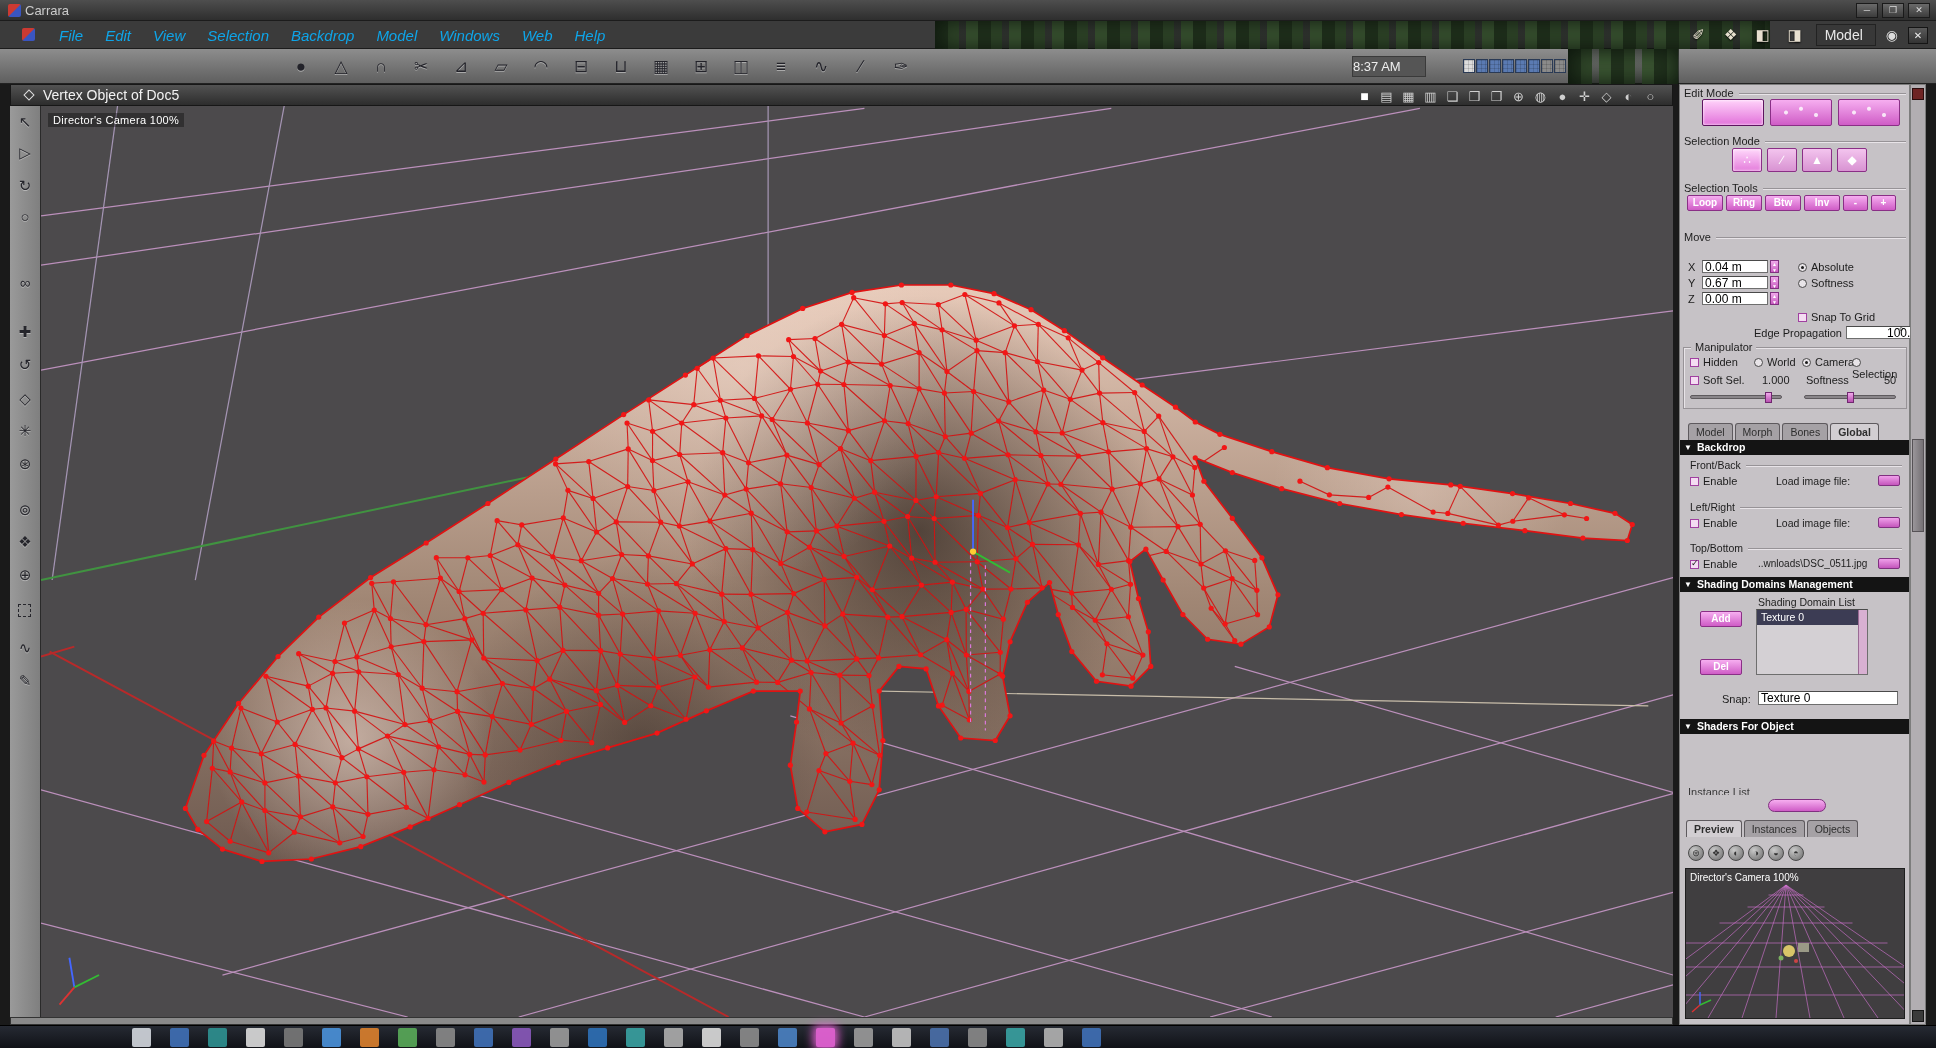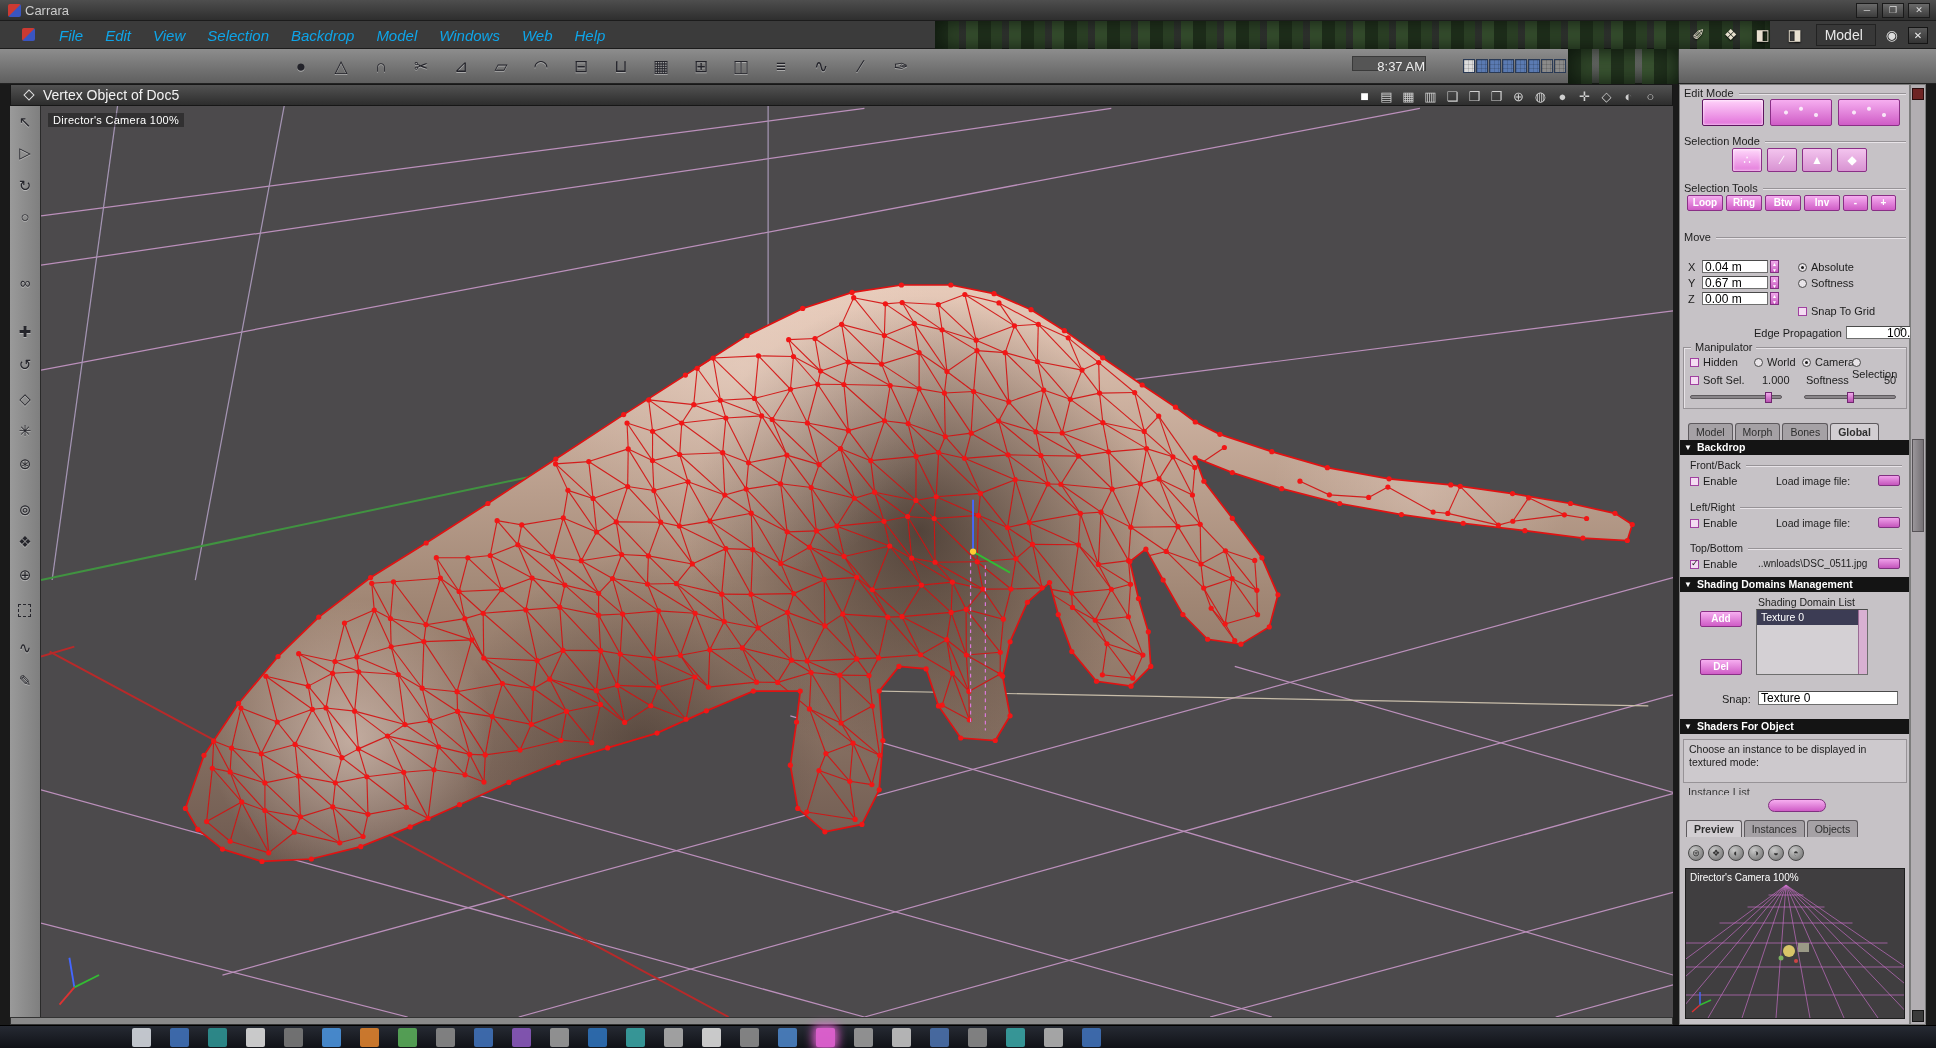--- a/index.html
+++ b/index.html
@@ -28,22 +28,22 @@
   .mri { color:#e8e0d0; font-size:15px; text-shadow:0 1px 2px #000; width:22px; text-align:center; }
   .modechip { color:#e8e8e8; font-size:14px; padding:2px 12px 2px 8px; background:#383838; border:1px solid #222; }
   .eyebtn { color:#ddd; font-size:14px; }
   .closebtn { width:20px; height:17px; background:linear-gradient(#5a5a5a,#333); border:1px solid #151515; color:#eee; font-size:10px; text-align:center; line-height:15px; }
 
   .toolbar { position:absolute; left:0; top:49px; width:1936px; height:35px;
     background:linear-gradient(#8d8d8d,#5f5f5f); border-bottom:1px solid #222; }
   .tbicons { position:absolute; left:288px; top:0; height:35px; display:flex; align-items:center; gap:14px; }
   .tool-icon { width:26px; height:26px; color:#23232a; font-size:17px; text-align:center; line-height:26px;
     text-shadow:0 1px 0 #aaa; }
-  .clock { position:absolute; left:1352px; top:7px; width:74px; height:15px; background:#555;
-    border:1px solid #3a3a3a; color:#eee; font-size:13px; text-align:right; line-height:19px; }
+  .clock { position:absolute; left:1352px; top:7px; width:74px; height:21px; background:#555;
+    border:1px solid #3a3a3a; color:#eee; font-size:13px; text-align:left; line-height:19px; }
   .tbsquares { position:absolute; left:1463px; top:10px; display:flex; }
   .tbsq { width:12px; height:14px; margin-right:1px; border:1px solid #2a3a55;
     background-image:linear-gradient(#00000022 1px,transparent 1px),linear-gradient(90deg,#00000022 1px,transparent 1px);
     background-size:4px 4px; }
 
   .docbar { position:absolute; left:10px; top:84px; width:1663px; height:22px;
     background:linear-gradient(#525252,#2d2d2d); border:1px solid #171717; display:flex; align-items:center; }
   .diamond { width:8px; height:8px; border:1px solid #ddd; transform:rotate(45deg); margin:0 10px 0 14px; }
   .doctitle { color:#f2f2f2; font-size:14px; }
   .docicons { position:absolute; right:14px; top:0; height:22px; display:flex; align-items:center; gap:7px; }
@@ -1655,21 +1655,21 @@
     <span class="spin" style="top:175px;left:90px">▲<br>▼</span>
     <span style="position:absolute;top:192px;left:8px">Y</span>
     <input class="fld" style="position: absolute; top: 191px; left: 22px; width: 66px;" value="0.67 m">
     <span class="spin" style="top:191px;left:90px">▲<br>▼</span>
     <span style="position:absolute;top:208px;left:8px">Z</span>
     <input class="fld" style="position: absolute; top: 207px; left: 22px; width: 66px;" value="0.00 m">
     <span class="spin" style="top:207px;left:90px">▲<br>▼</span>
 
     <span style="position:absolute;top:176px;left:118px"><span class="radio checked"></span><span>Absolute</span></span>
     <span style="position:absolute;top:192px;left:118px"><span class="radio"></span><span>Softness</span></span>
-    <span style="position:absolute;top:220px;left:118px"><span class="cb"></span><span>Snap To Grid</span></span>
+    <span style="position:absolute;top:226px;left:118px"><span class="cb"></span><span>Snap To Grid</span></span>
 
     <span style="position:absolute;top:242px;left:30px;width:132px;text-align:right">Edge Propagation</span>
     <input class="fld" style="position: absolute; top: 241px; left: 166px; width: 72px; padding-left: 40px;" value="100.00">
     <span style="position:absolute;top:240px;left:219px">°</span>
 
     <div class="groupbox" style="top:262px;left:3px;width:224px;height:62px">
       <span class="legend">Manipulator</span>
       <span style="position:absolute;top:8px;left:6px"><span class="cb"></span><span>Hidden</span></span>
       <span style="position:absolute;top:8px;left:70px"><span class="radio"></span><span>World</span></span>
       <span style="position:absolute;top:8px;left:118px"><span class="radio checked"></span><span>Camera</span></span>
@@ -1729,21 +1729,20 @@
       <div class="listscroll"></div>
     </div>
     <span class="magbtn" style="position:absolute;top:574px;left:20px;width:42px;height:16px;line-height:14px">Del</span>
     <span style="position:absolute;top:608px;left:42px">Snap:</span>
     <input class="fld" style="position: absolute; top: 606px; left: 78px; width: 140px; height: 14px;" value="Texture 0">
 
     <div class="blackhdr" style="top:634px">
       <span class="tri">▼</span>
       <span>Shaders For Object</span>
     </div>
-    <div class="hintbox" style="top:654px;left:3px;width:224px;height:44px">Choose an instance to be displayed in textured mode:</div>
     <div class="clipped" style="top:701px;left:8px">Instance List</div>
     <span class="pill" style="top:714px;left:88px"></span>
 
     <div class="tabs" style="top:735px;left:6px">
         <span class="tab active">Preview</span>
         <span class="tab">Instances</span>
         <span class="tab">Objects</span>
       </div>
     <div style="position:absolute;top:760px;left:8px"><span class="pvicon">⊛</span><span class="pvicon">❖</span><span class="pvicon">◐</span><span class="pvicon">◑</span><span class="pvicon">◒</span><span class="pvicon">◓</span></div>
 

